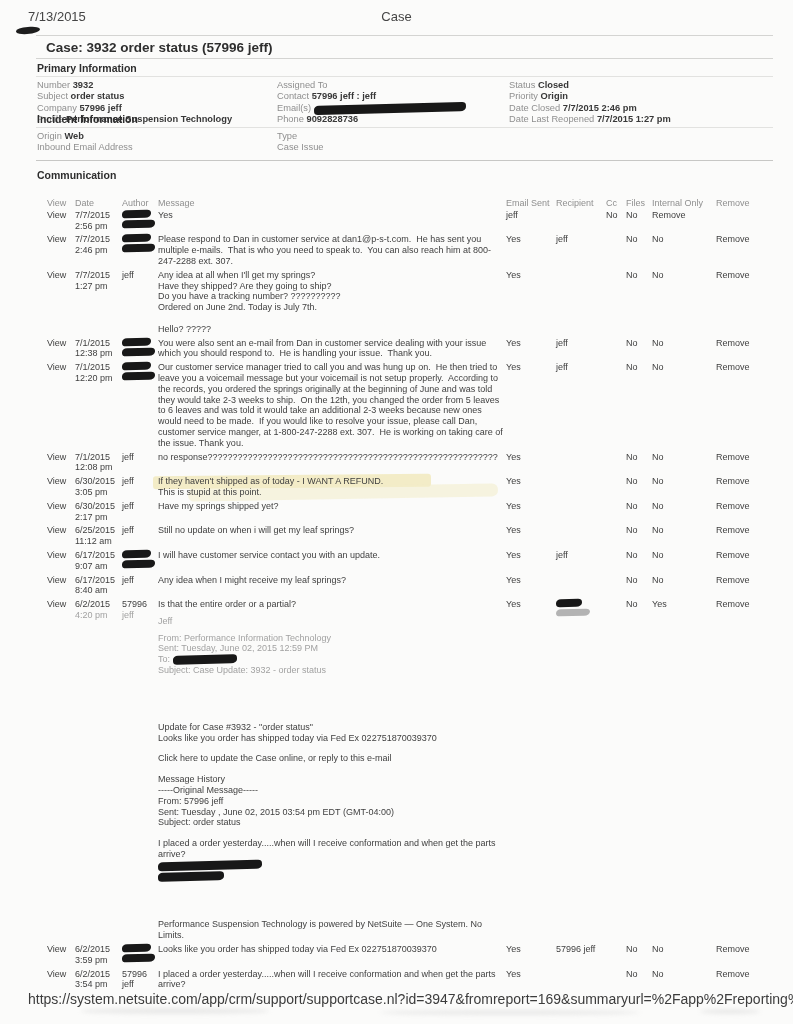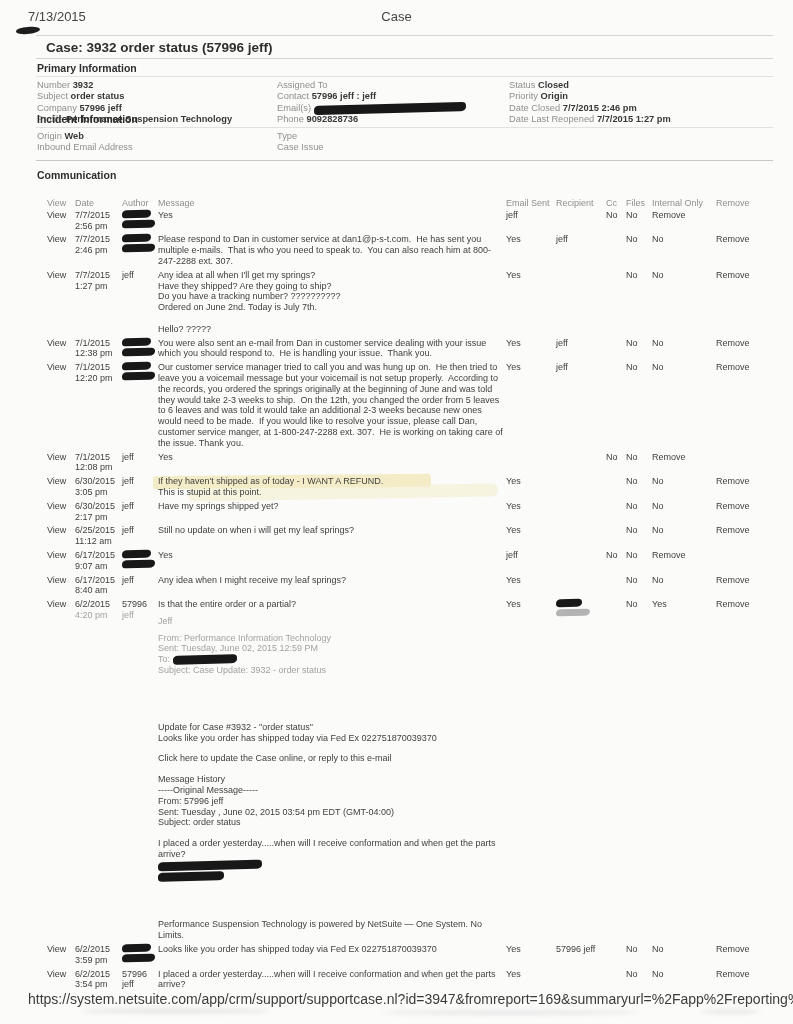--- a/index.html
+++ b/index.html
@@ -221,20 +221,23 @@
         </div>
         <div class="c-row">
           <div><span class="link-text">View</span></div>
           <div>
             <div>7/1/2015</div>
             <div>12:08 pm</div>
           </div>
           <div>
             <div>jeff</div>
           </div>
+          <div class="cell-msg">
+            <div class="msg-line">no response??????????????????????????????????????????????????????????</div>
+          </div>
           <div>Yes</div>
           <div></div>
           <div></div>
           <div>No</div>
           <div>No</div>
           <div><span class="link-text">Remove</span></div>
         </div>
         <div class="c-row">
           <div><span class="link-text">View</span></div>
           <div>
@@ -295,20 +298,23 @@
           <div>No</div>
           <div><span class="link-text">Remove</span></div>
         </div>
         <div class="c-row">
           <div><span class="link-text">View</span></div>
           <div>
             <div>6/17/2015</div>
             <div>9:07 am</div>
           </div>
           <div><span class="author-scribs"><span class="scrib" style="width: 29px; height: 8px;"></span><span class="scrib" style="width: 33px; height: 8px;"></span></span></div>
+          <div class="cell-msg">
+            <div class="msg-line">I will have customer service contact you with an update.</div>
+          </div>
           <div>Yes</div>
           <div>jeff</div>
           <div></div>
           <div>No</div>
           <div>No</div>
           <div><span class="link-text">Remove</span></div>
         </div>
         <div class="c-row">
           <div><span class="link-text">View</span></div>
           <div>

